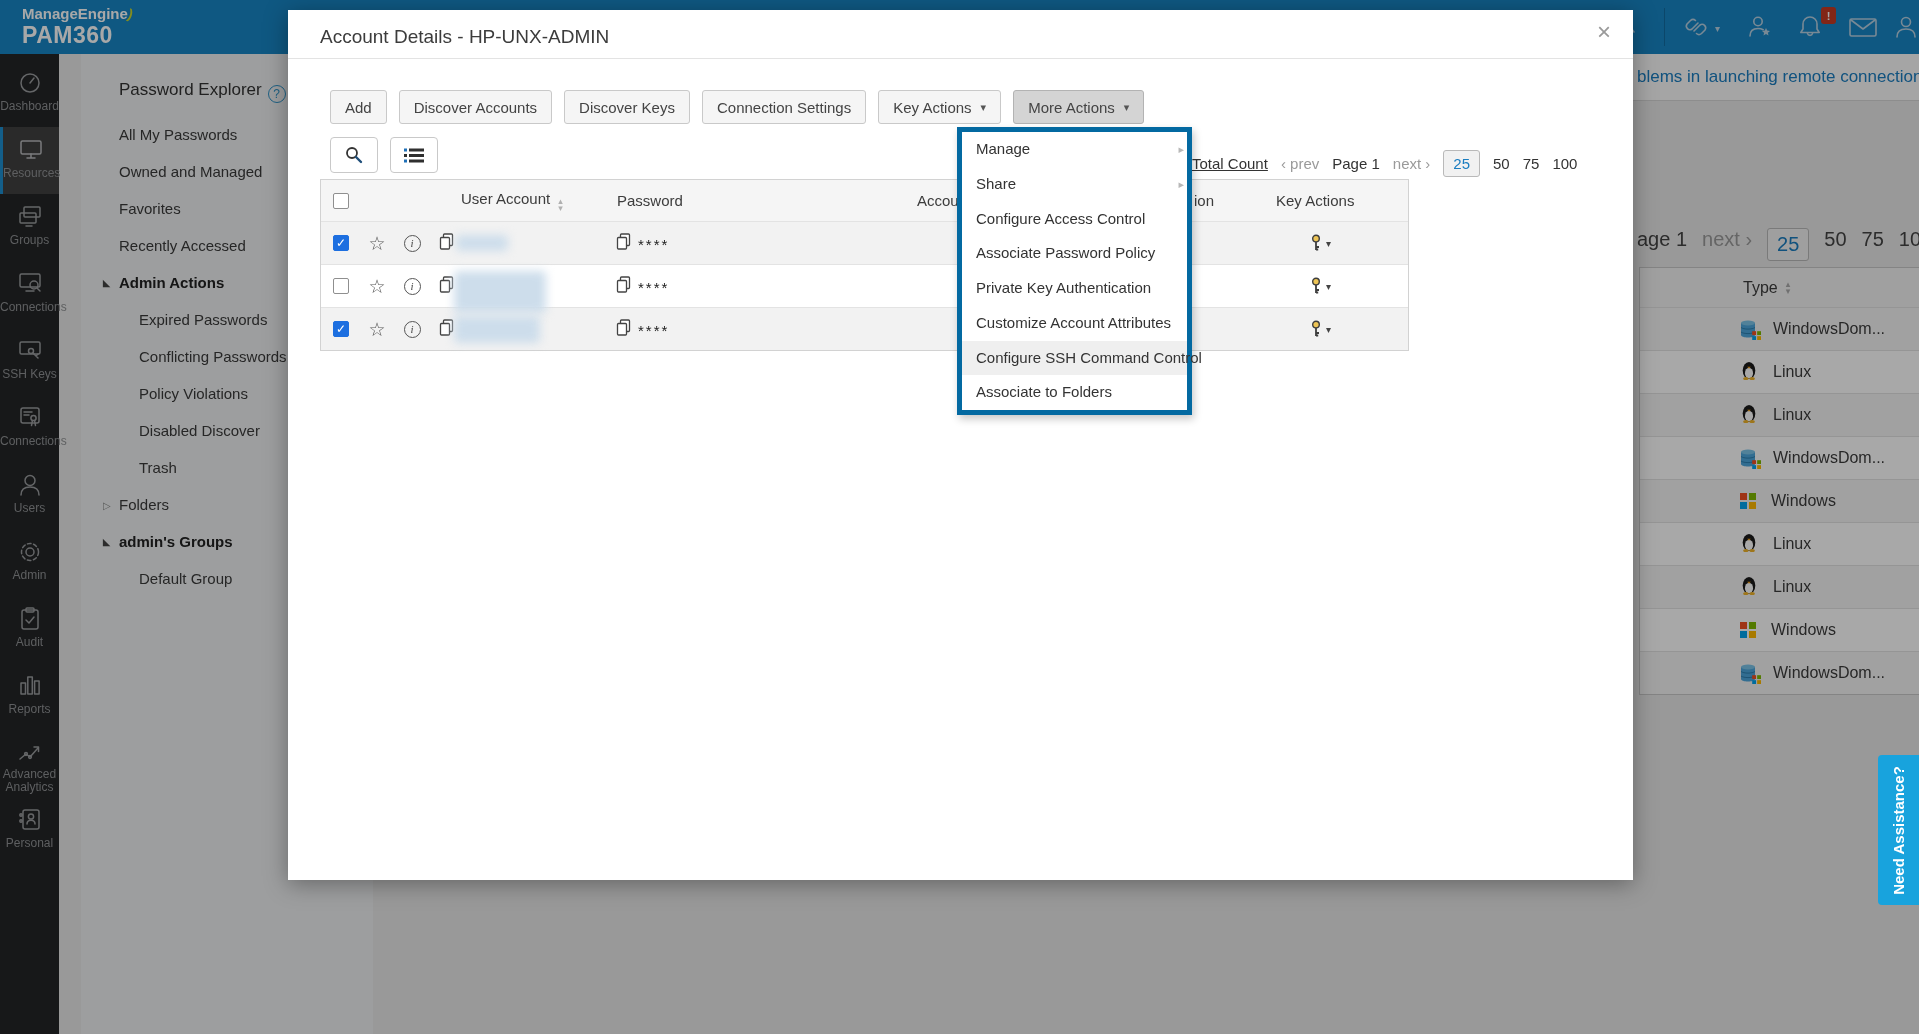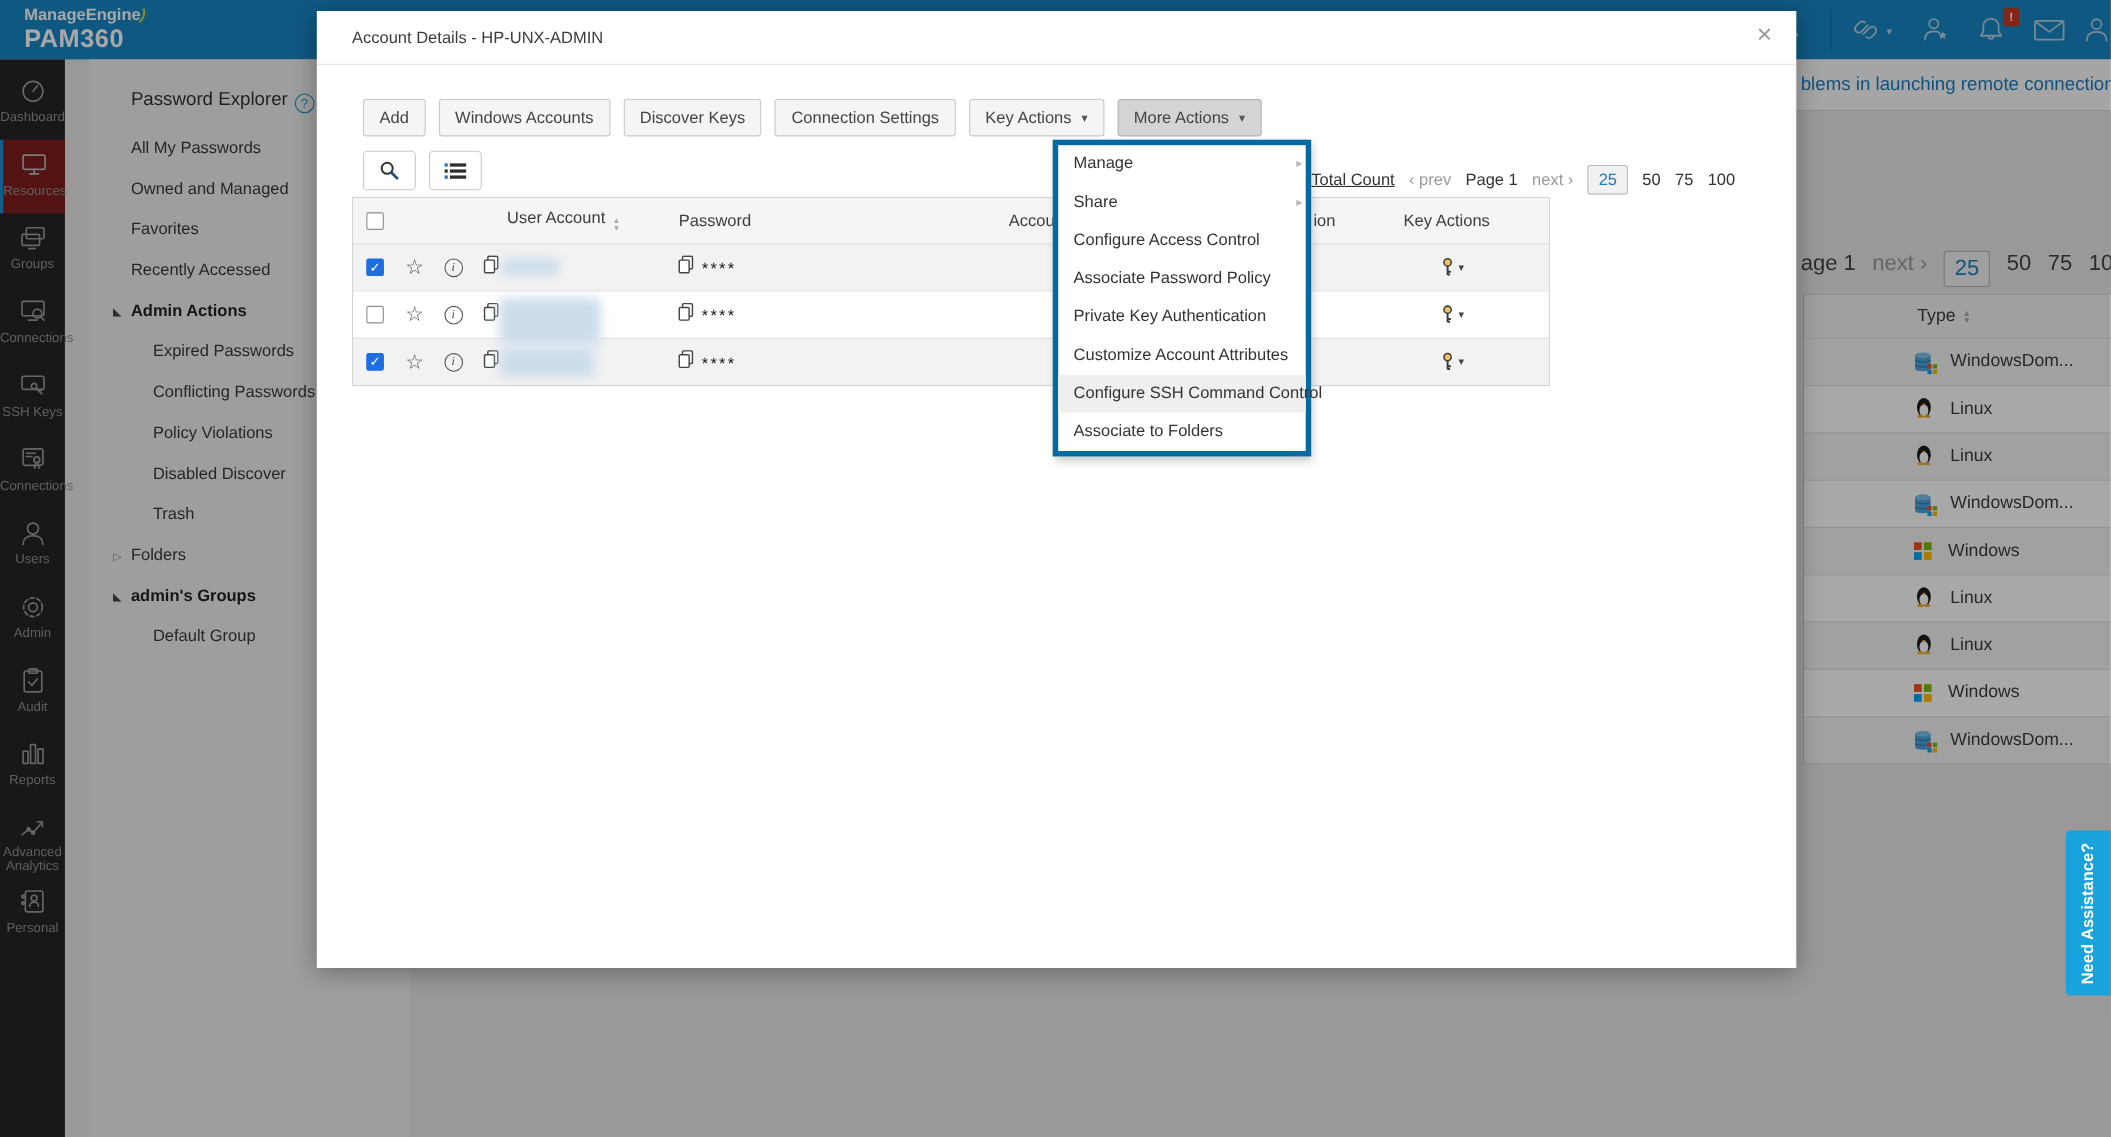--- a/index.html
+++ b/index.html
@@ -17,21 +17,21 @@
   .ti svg{stroke:#b7d0e2;fill:none;stroke-width:1.6;stroke-linecap:round;stroke-linejoin:round}
   .ti .caret{position:absolute;right:-8px;top:10px;font-size:10px;color:#b7d0e2}
   .badge{position:absolute;right:-10px;top:-6px;background:#c63a24;color:#fff;font-size:11px;font-weight:bold;
          width:15px;height:17px;border-radius:3px;display:flex;align-items:center;justify-content:center}
   .topsep{position:absolute;top:8px;width:1px;height:38px;background:rgba(0,0,0,.18)}
 
   
   .iconbar{position:absolute;left:0;top:54px;width:59px;height:980px;background:#232527;z-index:2;padding-top:6px}
   .nav-item{height:67px;padding-top:10px;text-align:center;color:#8f9193;font-size:12px;line-height:13px;position:relative;cursor:pointer}
   .nav-item svg{display:block;margin:0 auto 4px;stroke:#9a9c9e;fill:none;stroke-width:1.5;stroke-linecap:round;stroke-linejoin:round}
-  .nav-item.active{background:#7f1d1d;border-left:3px solid #1d8fd1}
+  .nav-item.active{background:#404040;border-left:3px solid #1d8fd1}
   .nav-item.active svg{stroke:#b9bbbd}
 
   
   .sidenav{position:absolute;left:81px;top:54px;width:292px;height:980px;background:#eef0f1;z-index:1}
   .sn-header{padding:26px 0 0 38px;font-size:17px;color:#333;margin-bottom:14px}
   .help-badge{display:inline-flex;align-items:center;justify-content:center;width:18px;height:18px;border:1px solid #2f93c8;
               border-radius:50%;color:#2f93c8;font-size:12px;margin-left:6px;vertical-align:-3px;cursor:pointer}
   .sn-item{height:37px;padding:9px 0 0 38px;font-size:15px;color:#3a3a3a;position:relative;cursor:pointer;white-space:nowrap}
   .sn-item.bold{font-weight:bold;color:#222}
   .sn-item.indent{padding-left:58px}
@@ -61,21 +61,21 @@
   
   .dim{position:absolute;inset:0;background:rgba(0,0,0,.34);z-index:10}
 
   
   .need{position:absolute;right:0;top:755px;width:41px;height:150px;background:#18a3dd;z-index:30;
         display:flex;align-items:center;justify-content:center;border-radius:4px 0 0 4px;cursor:pointer}
   .need span{transform:rotate(-90deg);white-space:nowrap;color:#fff;font-size:15px;font-weight:bold}
 
   
   .modal{position:absolute;left:288px;top:10px;width:1345px;height:870px;background:#fff;z-index:20;box-shadow:0 4px 22px rgba(0,0,0,.35)}
-  .m-title{position:absolute;left:32px;top:16px;font-size:15px;color:#3c3c3c}
+  .m-title{position:absolute;left:32px;top:16px;font-size:19px;color:#3c3c3c}
   .m-close{position:absolute;right:22px;top:10px;font-size:24px;color:#9a9a9a;cursor:pointer;line-height:1}
   .m-divider{position:absolute;left:0;right:0;top:48px;border-top:1px solid #e3e3e3}
   .m-toolbar{position:absolute;left:42px;top:80px;display:flex;gap:12px}
   .btn{height:34px;padding:0 14px;background:#f5f5f5;border:1px solid #c9c9c9;border-radius:3px;font-size:15px;color:#444;
        display:flex;align-items:center;gap:9px;cursor:pointer;white-space:nowrap}
   .btn.pressed{background:#d4d4d4;border-color:#b3b3b3}
   .btn .caret{font-size:11px;color:#555}
   .m-tools{position:absolute;left:42px;top:127px;display:flex;gap:12px}
   .tool-btn{width:48px;height:36px;border:1px solid #c9c9c9;border-radius:4px;background:#fff;display:flex;align-items:center;justify-content:center;cursor:pointer}
   .m-pagination{position:absolute;left:904px;top:140px;display:flex;gap:13px;align-items:center;font-size:15px;color:#333;white-space:nowrap}
@@ -410,21 +410,21 @@
   <div class="modal">
     <div class="m-title">Account Details - HP-UNX-ADMIN</div>
     <div class="m-close">×</div>
     <div class="m-divider"></div>
 
     <div class="m-toolbar">
       <div class="btn">
           <span>Add</span>
         </div>
       <div class="btn">
-          <span>Windows Accounts</span>
+          <span>Discover Accounts</span>
         </div>
       <div class="btn">
           <span>Discover Keys</span>
         </div>
       <div class="btn">
           <span>Connection Settings</span>
         </div>
       <div class="btn">
           <span>Key Actions</span>
           <span class="caret">▾</span>

